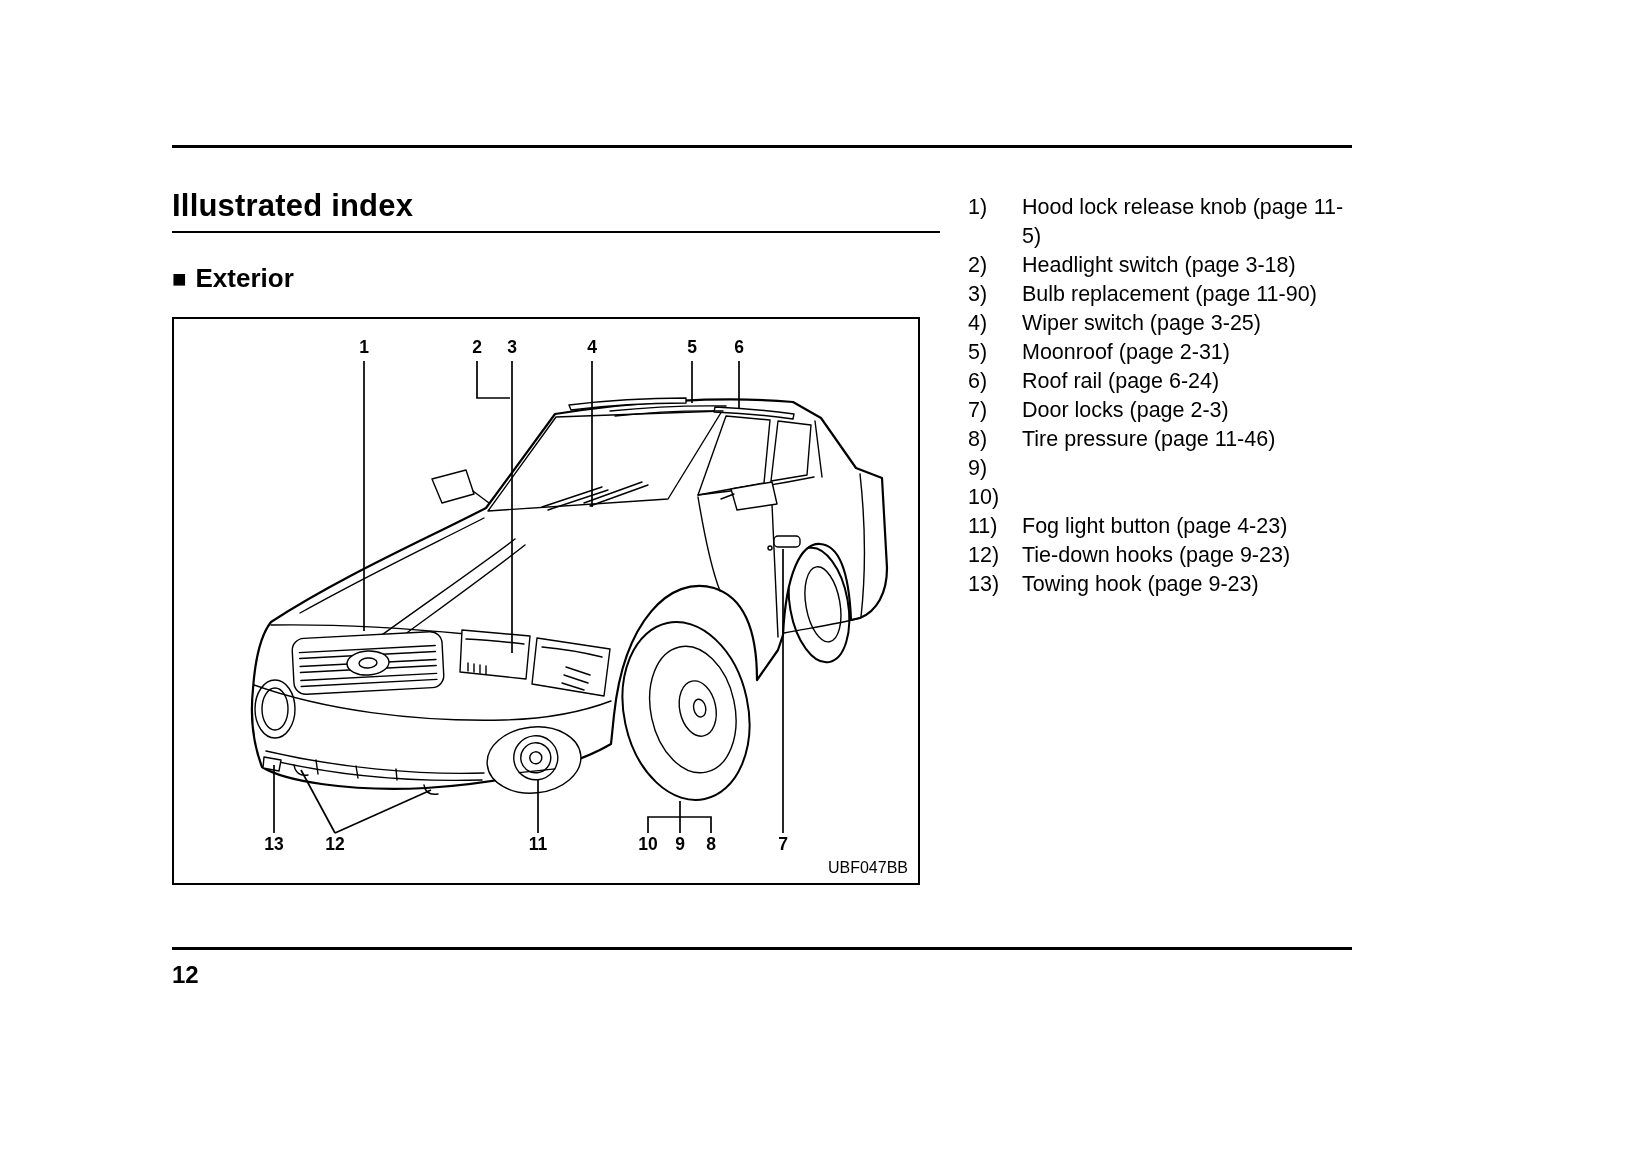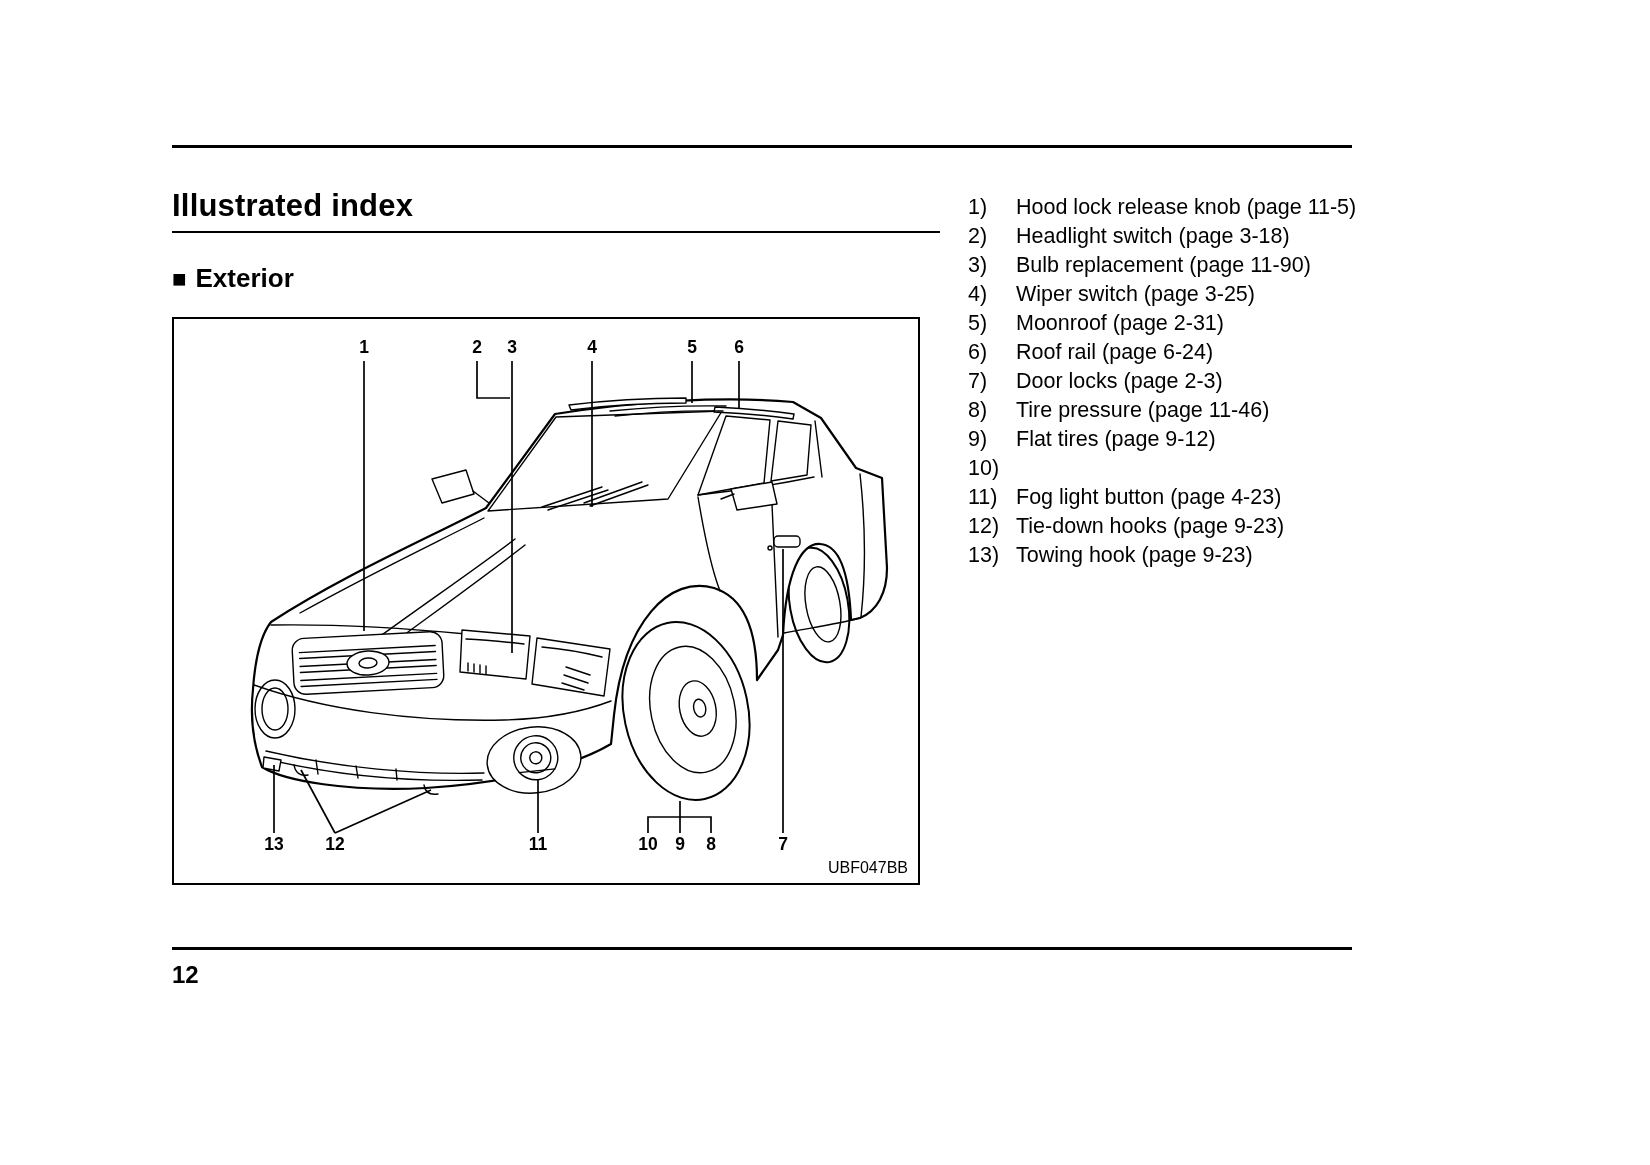--- a/index.html
+++ b/index.html
@@ -48,21 +48,21 @@
   .ld  { fill: none;  stroke: #000; stroke-width: 1.7; }
   text.callout { font-family: "Liberation Sans", sans-serif; font-size: 17.5px; font-weight: bold; fill: #000; }
   text.figcode { font-family: "Liberation Sans", sans-serif; font-size: 16px; fill: #000; }
 
   .index {
     position: absolute; left: 968px; top: 193px;
     width: 394px; font-size: 21.5px; line-height: 29px;
   }
   .index .row { display: flex; }
   .index .num { width: 48px; flex: none; }
-  .index .label { flex: 1; }
+  .index .label { flex: 1; margin-left: 6px; }
 
   .pagenum {
     position: absolute; left: 172px; top: 961px;
     font-size: 24px; font-weight: bold;
   }
 </style>
 </head>
 <body>
 
 <div class="page">
@@ -241,21 +241,20 @@
     <div class="row">
       <span class="num">7)</span>
       <span class="label">Door locks (page 2-3)</span>
     </div>
     <div class="row">
       <span class="num">8)</span>
       <span class="label">Tire pressure (page 11-46)</span>
     </div>
     <div class="row">
       <span class="num">9)</span>
-      <span class="label">Flat tires (page 9-12)</span>
     </div>
     <div class="row">
       <span class="num">10)</span>
     </div>
     <div class="row">
       <span class="num">11)</span>
       <span class="label">Fog light button (page 4-23)</span>
     </div>
     <div class="row">
       <span class="num">12)</span>

